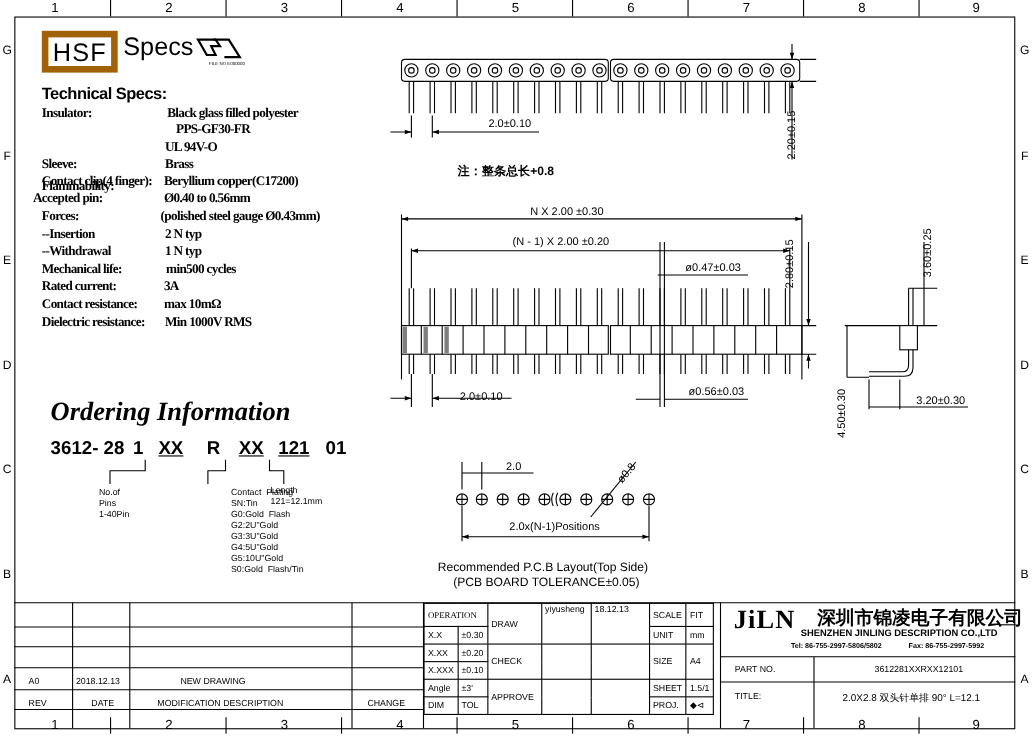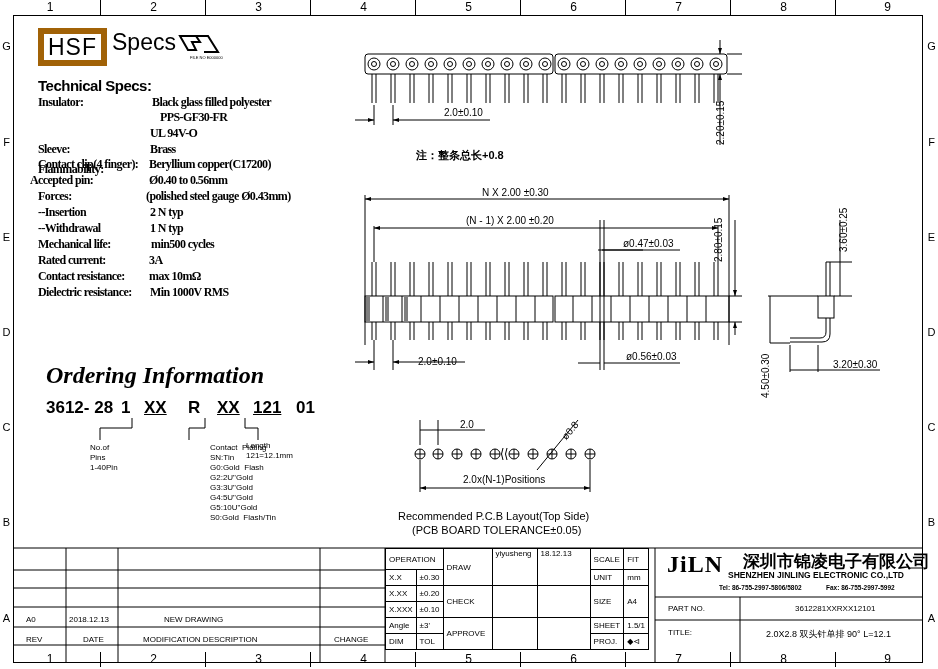--- a/index.html
+++ b/index.html
@@ -285,21 +285,21 @@
 <div class="dim" style="left:69px;top:615px;font-size:8px;">2018.12.13</div>
 <div class="dim" style="left:164px;top:615px;font-size:8px;">NEW  DRAWING</div>
 <div class="dim" style="left:26px;top:635px;font-size:8px;">REV</div>
 <div class="dim" style="left:83px;top:635px;font-size:8px;">DATE</div>
 <div class="dim" style="left:143px;top:635px;font-size:8px;">MODIFICATION  DESCRIPTION</div>
 <div class="dim" style="left:334px;top:635px;font-size:8px;">CHANGE</div>
 
 <table class="tb" style="left:385px;top:548px;">
   <tbody>
       <tr>
-    <td colspan="2" style="height:20px;">OPERATION</td>
+    <td colspan="2" style="height:20px;font-family:Liberation Serif, serif;">OPERATION</td>
     <td rowspan="2" style="width:42px;">DRAW</td>
     <td rowspan="2" style="width:38px;vertical-align:top;">yiyusheng</td>
     <td rowspan="2" style="width:46px;vertical-align:top;">18.12.13</td>
     <td style="width:24px;">SCALE</td>
     <td style="width:18px;">FIT</td>
   </tr>
   <tr>
     <td>X.X</td>
     <td>±0.30</td>
     <td>UNIT</td>
@@ -331,19 +331,19 @@
     <td>DIM</td>
     <td>TOL</td>
     <td>PROJ.</td>
     <td>◆⊲</td>
   </tr>
 </tbody>
   </table>
 
 <div class="abs" style="left:667px;top:551px;font-family:'Liberation Serif',serif;font-weight:bold;font-size:24px;letter-spacing:1px;">JiLN</div>
 <div class="abs" style="left:743px;top:550px;font-size:17px;font-weight:bold;">深圳市锦凌电子有限公司</div>
-<div class="abs" style="left:728px;top:570px;font-size:8.5px;font-weight:bold;">SHENZHEN JINLING ELECTRONIC CO.,LTD</div>
+<div class="abs" style="left:728px;top:570px;font-size:8.5px;font-weight:bold;">SHENZHEN JINLING DESCRIPTION CO.,LTD</div>
 <div class="abs" style="left:719px;top:584px;font-size:6.5px;font-weight:bold;">Tel: 86-755-2997-5806/5802</div>
 <div class="abs" style="left:826px;top:584px;font-size:6.5px;font-weight:bold;">Fax: 86-755-2997-5992</div>
 <div class="abs" style="left:668px;top:604px;font-size:8px;">PART  NO.</div>
 <div class="abs" style="left:795px;top:604px;font-size:8px;">3612281XXRXX12101</div>
 <div class="abs" style="left:668px;top:628px;font-size:8px;">TITLE:</div>
 <div class="abs" style="left:766px;top:628px;font-size:9px;">2.0X2.8 双头针单排 90° L=12.1</div>
 
 </body></html>

